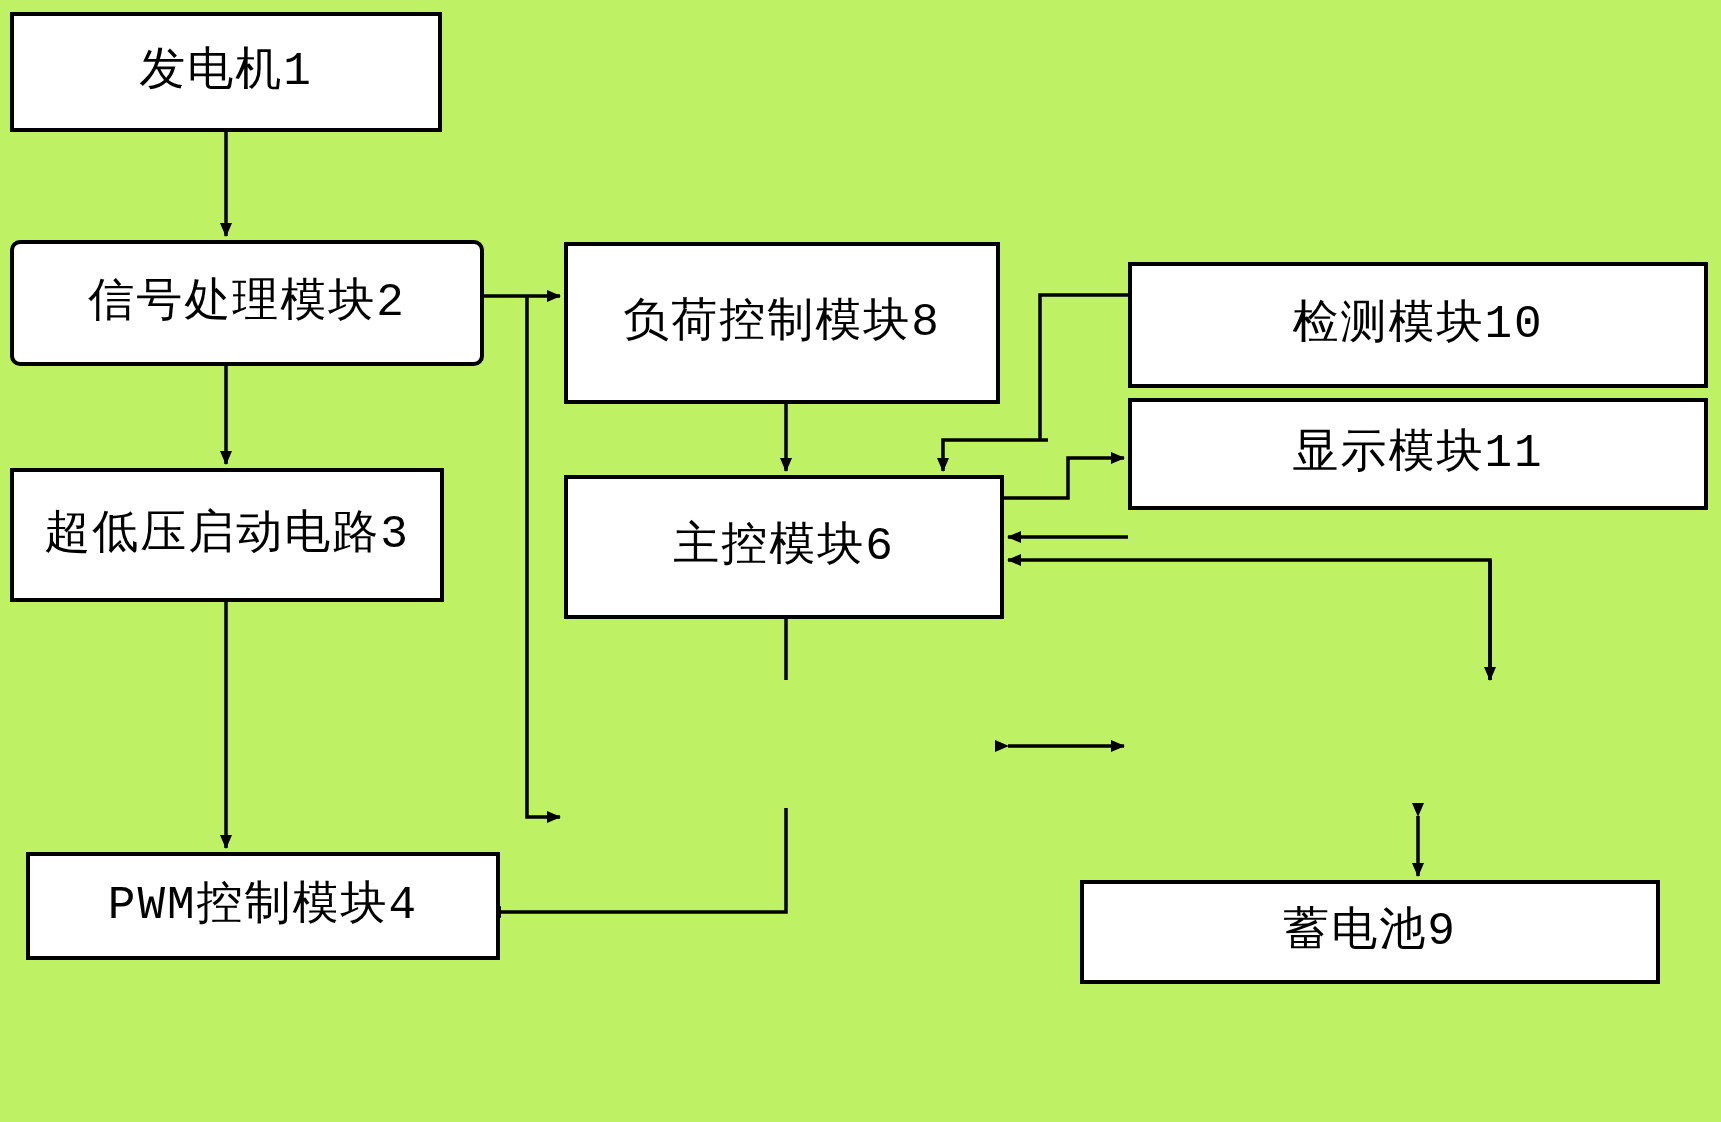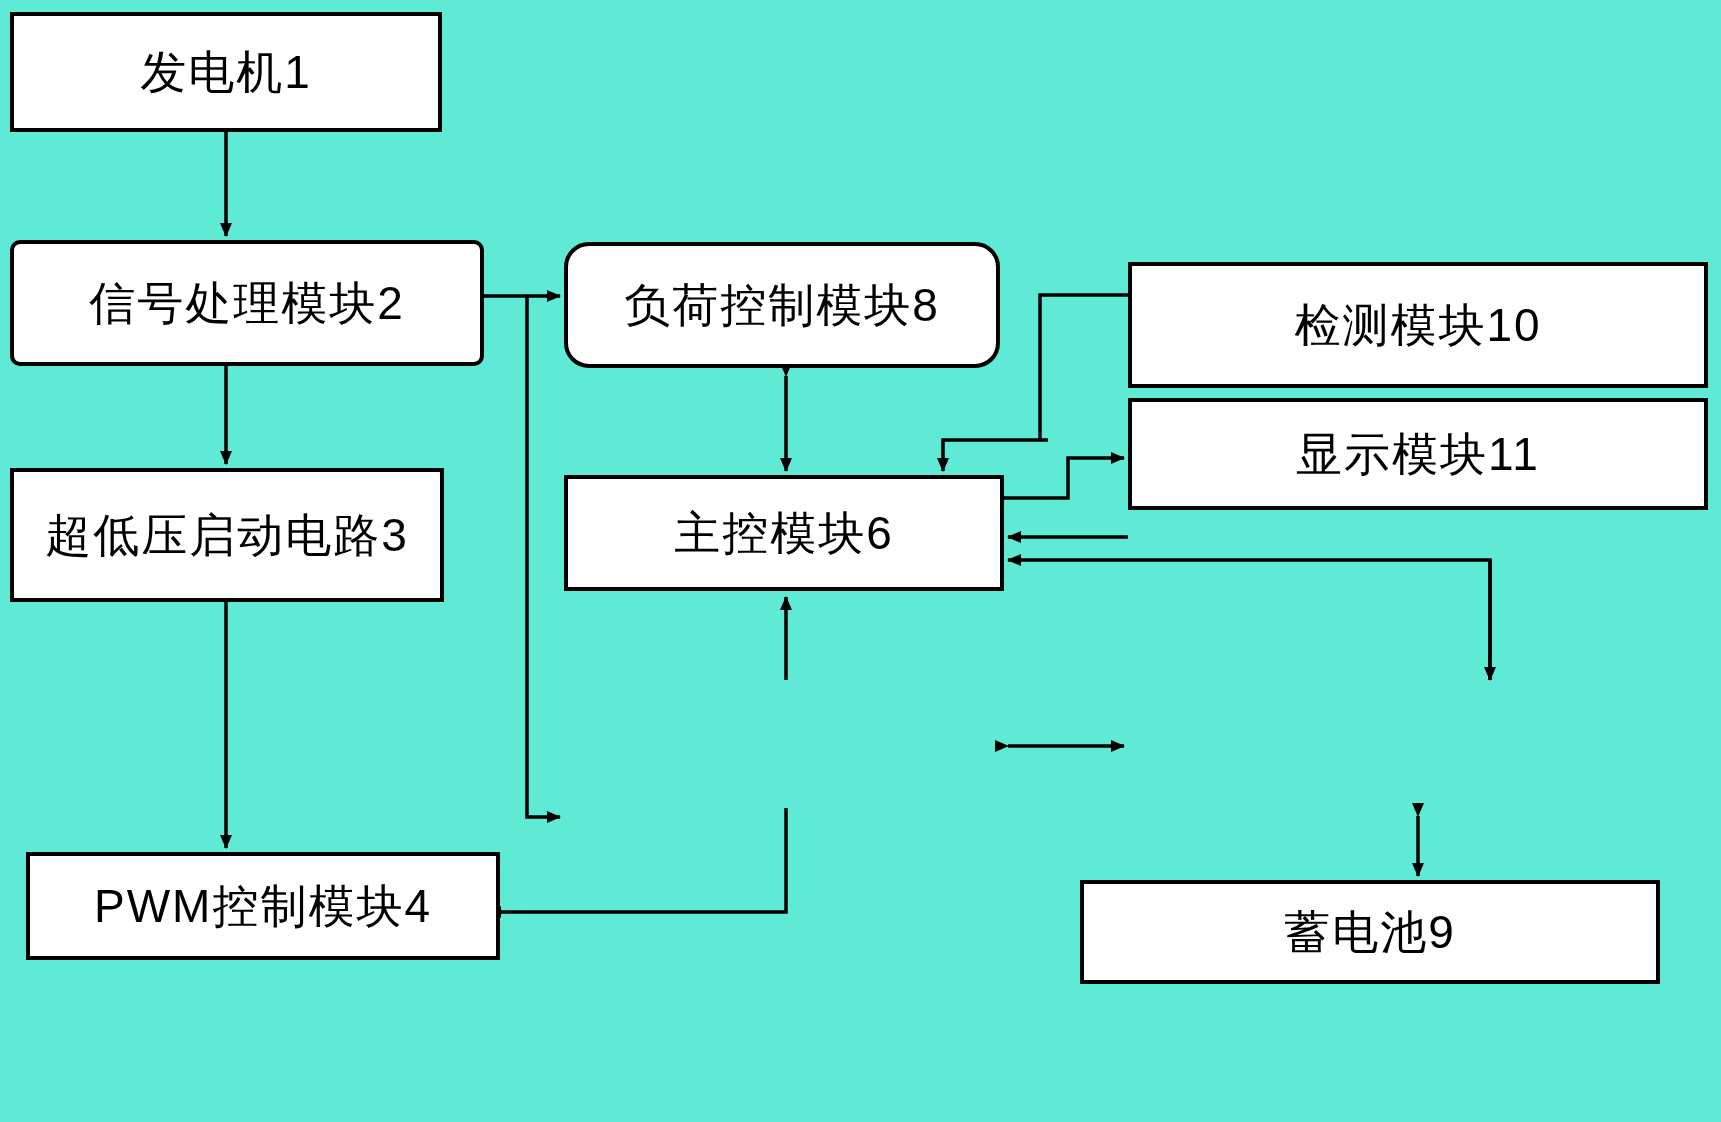--- a/index.html
+++ b/index.html
@@ -4,22 +4,22 @@
 <style>
   html, body {
     margin: 0;
     padding: 0;
     background: #ffffff;
   }
   #diagram-root {
     position: relative;
     width: 1721px;
     height: 1122px;
-    background: #5eead4;
-    font-family: Liberation Sans, sans-serif;
+    background: #bef264;
+    font-family: Liberation Mono, monospace;
     overflow: hidden;
   }
   .node {
     position: absolute;
     box-sizing: border-box;
     border: 4px solid #000000;
     background: #ffffff;
     display: flex;
     align-items: center;
     justify-content: center;
@@ -98,25 +98,25 @@
   </div>
 
   <div class="node" style="left:10px; top:468px; width:434px; height:134px;">
     <span class="node-label">超低压启动电路3</span>
   </div>
 
   <div class="node" style="left:10px; top:852px; width:474px; height:108px;margin-left:16px;">
     <span class="node-label">PWM控制模块4</span>
   </div>
 
-  <div class="node" style="left:564px; top:242px; width:436px; height:126px;border-radius:25px;">
+  <div class="node" style="left:564px; top:242px; width:436px; height:162px;">
     <span class="node-label">负荷控制模块8</span>
   </div>
 
-  <div class="node" style="left:564px; top:475px; width:440px; height:116px;">
+  <div class="node" style="left:564px; top:475px; width:440px; height:144px;">
     <span class="node-label">主控模块6</span>
   </div>
 
 
   <div class="node" style="left:1128px; top:242px; width:580px; height:126px;margin-top:20px;">
     <span class="node-label">检测模块10</span>
   </div>
 
   <div class="node" style="left:1128px; top:398px; width:580px; height:112px;">
     <span class="node-label">显示模块11</span>

